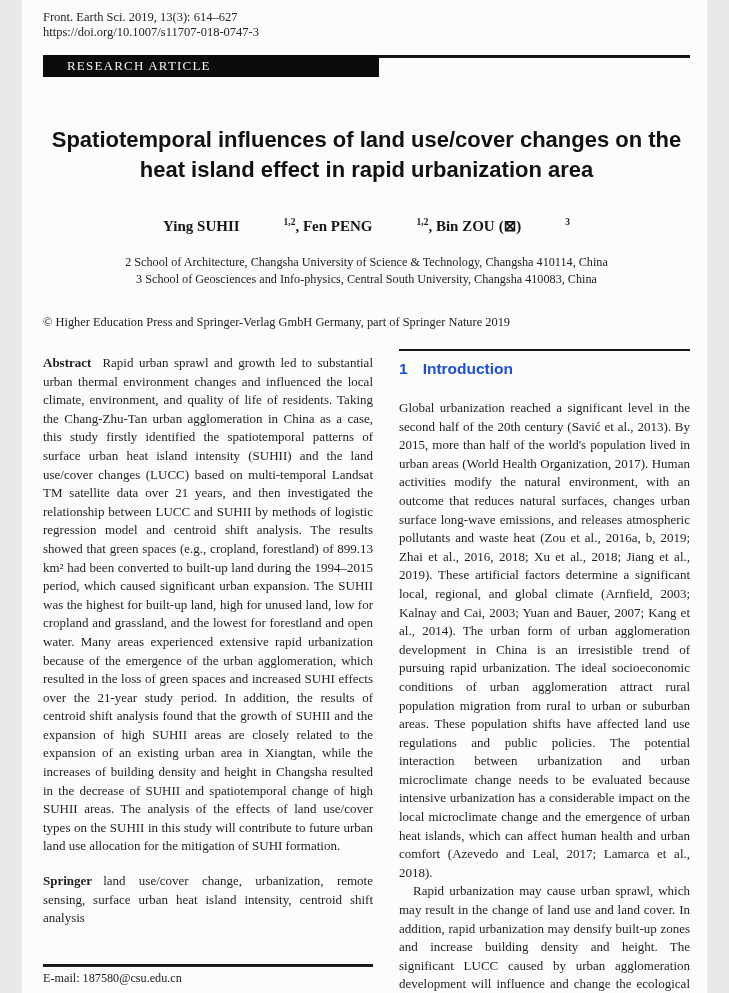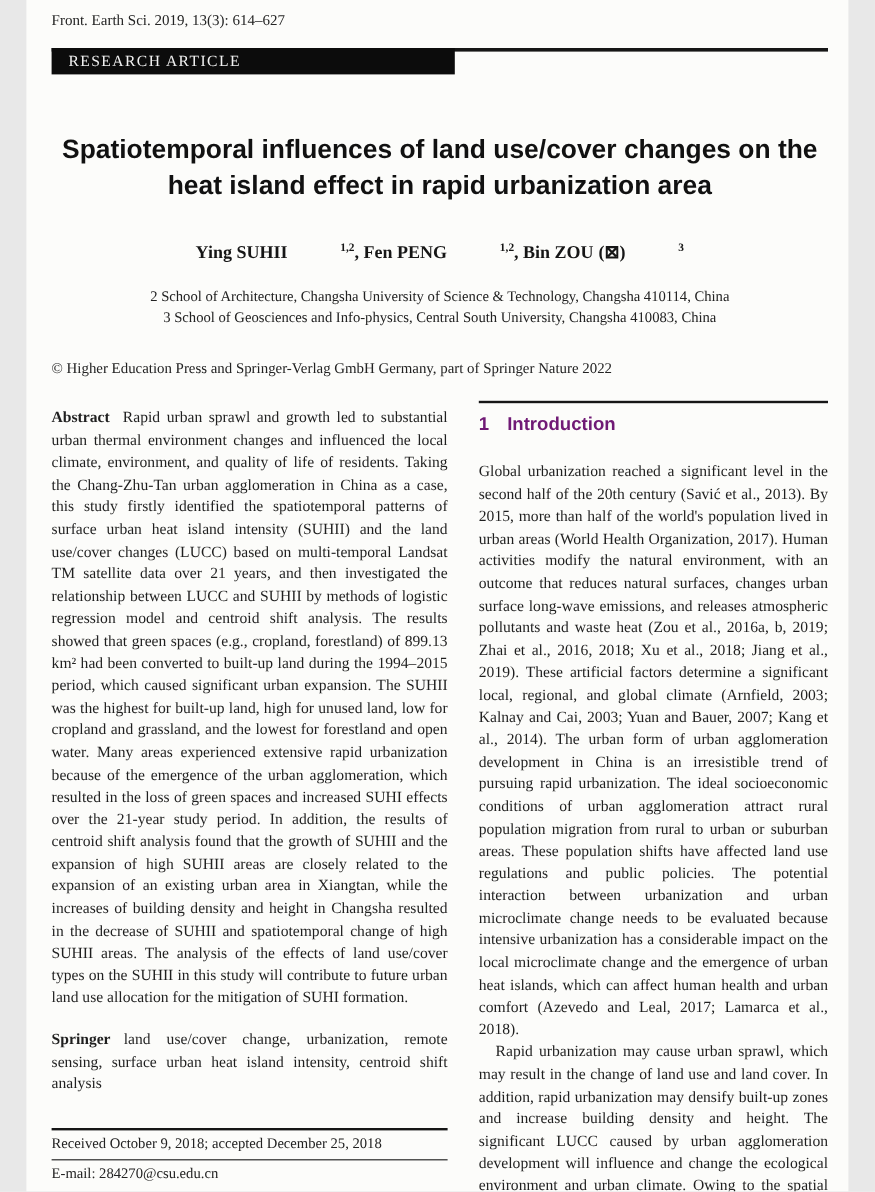--- a/index.html
+++ b/index.html
@@ -20,21 +20,21 @@
   .doi { color: #242424; text-decoration: none; }
   
   .banner-row { position: relative; height: 22px; margin-top: 15px; }
   .banner-rule { position: absolute; top: 0; left: 0; right: 0; height: 2.5px; background: #161616; }
   .banner-box {
     position: absolute; top: 0; left: 0;
     width: 336px; height: 22px;
     background: #0c0c0c; color: #f2f2f2;
     font-family: "Liberation Serif", serif;
     font-size: 13px; letter-spacing: 1.2px;
-    line-height: 22px; padding-left: 14px;
+    line-height: 22px; padding-left: 24px;
   }
   
   .title {
     margin: 48px auto 0 auto;
     max-width: 672px;
     text-align: center;
     font-family: "Liberation Sans", sans-serif;
     font-weight: bold;
     font-size: 22px;
     line-height: 30px;
@@ -77,52 +77,53 @@
   .fn-rule-thin { height: 1px; background: #2a2a2a; }
   .fn-line { font-size: 12.2px; line-height: 15px; padding: 4px 0 5px 0; color: #222; }
   .fn-email { text-decoration: none; color: #222; }
   
   .sec-rule { height: 2px; background: #161616; }
   .sec-head {
     margin-top: 9px;
     font-family: "Liberation Sans", sans-serif;
     font-weight: bold;
     font-size: 15.5px;
-    color: #701a75;
+    color: #1d4ed8;
   }
   .sec-head .sec-num { margin-right: 15px; }
   .sec-body { margin-top: 21px; }
   .para-indent { text-indent: 14px; }
 </style>
 </head>
 <body>
 
 <div class="page">
 
   <div class="jheader">
     <div>Front. Earth Sci. 2019, 13(3): 614–627</div>
+    <div><a href="#" class="doi">https://doi.org/10.1007/s11707-018-0747-3</a></div>
   </div>
 
   <div class="banner-row">
     <div class="banner-rule"></div>
     <div class="banner-box">RESEARCH ARTICLE</div>
   </div>
 
   <h1 class="title">Spatiotemporal influences of land use/cover changes on the heat island effect in rapid urbanization area</h1>
 
   <div class="authors">
     <span><span>Ying SUHII</span><sup>1,2</sup></span><span>, </span><span><span>Fen PENG</span><sup>1,2</sup></span><span>, </span><span><span>Bin ZOU</span><span class="envelope">(⊠)</span><sup>3</sup></span>
   </div>
 
   <div class="affils">
     <div>2 School of Architecture, Changsha University of Science &amp; Technology, Changsha 410114, China</div>
     <div>3 School of Geosciences and Info-physics, Central South University, Changsha 410083, China</div>
   </div>
 
-  <div class="copyright">© Higher Education Press and Springer-Verlag GmbH Germany, part of Springer Nature 2022</div>
+  <div class="copyright">© Higher Education Press and Springer-Verlag GmbH Germany, part of Springer Nature 2019</div>
 
   <div class="cols">
 
     <div class="col-left">
       <p class="body-text"><span class="lead-label">Abstract</span><span>Rapid urban sprawl and growth led to substantial urban thermal environment changes and influenced the local climate, environment, and quality of life of residents. Taking the Chang-Zhu-Tan urban agglomeration in China as a case, this study firstly identified the spatiotemporal patterns of surface urban heat island intensity (SUHII) and the land use/cover changes (LUCC) based on multi-temporal Landsat TM satellite data over 21 years, and then investigated the relationship between LUCC and SUHII by methods of logistic regression model and centroid shift analysis. The results showed that green spaces (e.g., cropland, forestland) of 899.13 km² had been converted to built-up land during the 1994–2015 period, which caused significant urban expansion. The SUHII was the highest for built-up land, high for unused land, low for cropland and grassland, and the lowest for forestland and open water. Many areas experienced extensive rapid urbanization because of the emergence of the urban agglomeration, which resulted in the loss of green spaces and increased SUHI effects over the 21-year study period. In addition, the results of centroid shift analysis found that the growth of SUHII and the expansion of high SUHII areas are closely related to the expansion of an existing urban area in Xiangtan, while the increases of building density and height in Changsha resulted in the decrease of SUHII and spatiotemporal change of high SUHII areas. The analysis of the effects of land use/cover types on the SUHII in this study will contribute to future urban land use allocation for the mitigation of SUHI formation.</span></p>
       <p class="body-text keywords"><span class="lead-label">Springer</span><span>land use/cover change, urbanization, remote sensing, surface urban heat island intensity, centroid shift analysis</span></p>
     </div>
 
     <div class="col-gap"></div>
 
@@ -131,18 +132,17 @@
       <h2 class="sec-head"><span class="sec-num">1</span><span>Introduction</span></h2>
       <div class="sec-body">
         <p class="body-text">Global urbanization reached a significant level in the second half of the 20th century (Savić et al., 2013). By 2015, more than half of the world's population lived in urban areas (World Health Organization, 2017). Human activities modify the natural environment, with an outcome that reduces natural surfaces, changes urban surface long-wave emissions, and releases atmospheric pollutants and waste heat (Zou et al., 2016a, b, 2019; Zhai et al., 2016, 2018; Xu et al., 2018; Jiang et al., 2019). These artificial factors determine a significant local, regional, and global climate (Arnfield, 2003; Kalnay and Cai, 2003; Yuan and Bauer, 2007; Kang et al., 2014). The urban form of urban agglomeration development in China is an irresistible trend of pursuing rapid urbanization. The ideal socioeconomic conditions of urban agglomeration attract rural population migration from rural to urban or suburban areas. These population shifts have affected land use regulations and public policies. The potential interaction between urbanization and urban microclimate change needs to be evaluated because intensive urbanization has a considerable impact on the local microclimate change and the emergence of urban heat islands, which can affect human health and urban comfort (Azevedo and Leal, 2017; Lamarca et al., 2018).</p>
         <p class="body-text para-indent">Rapid urbanization may cause urban sprawl, which may result in the change of land use and land cover. In addition, rapid urbanization may densify built-up zones and increase building density and height. The significant LUCC caused by urban agglomeration development will influence and change the ecological environment and urban climate. Owing to the spatial heterogeneity of urban expansion and land-use dynamics (Liu et al., 2010, 2017, 2018), understanding the urban sprawl and growth, as well as the impacts on climate change, is raising concern in the context of global warming.</p>
       </div>
     </div>
   </div>
 
   <div class="footnote">
     <div class="fn-rule-thick"></div>
-    <div class="fn-line">Received October 9, 2018; accepted December 25, 2018</div>
     <div class="fn-rule-thin"></div>
-    <div class="fn-line"><a href="#" class="fn-email">E-mail: 284270@csu.edu.cn</a></div>
+    <div class="fn-line"><a href="#" class="fn-email">E-mail: 187580@csu.edu.cn</a></div>
   </div>
 
 </div>
 
 </body></html>

